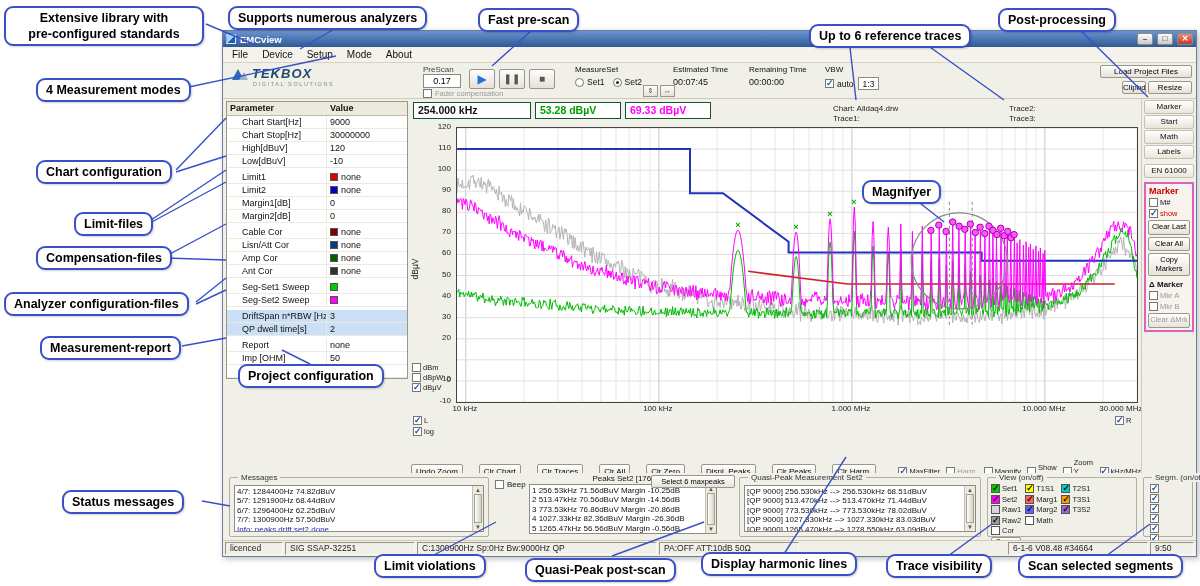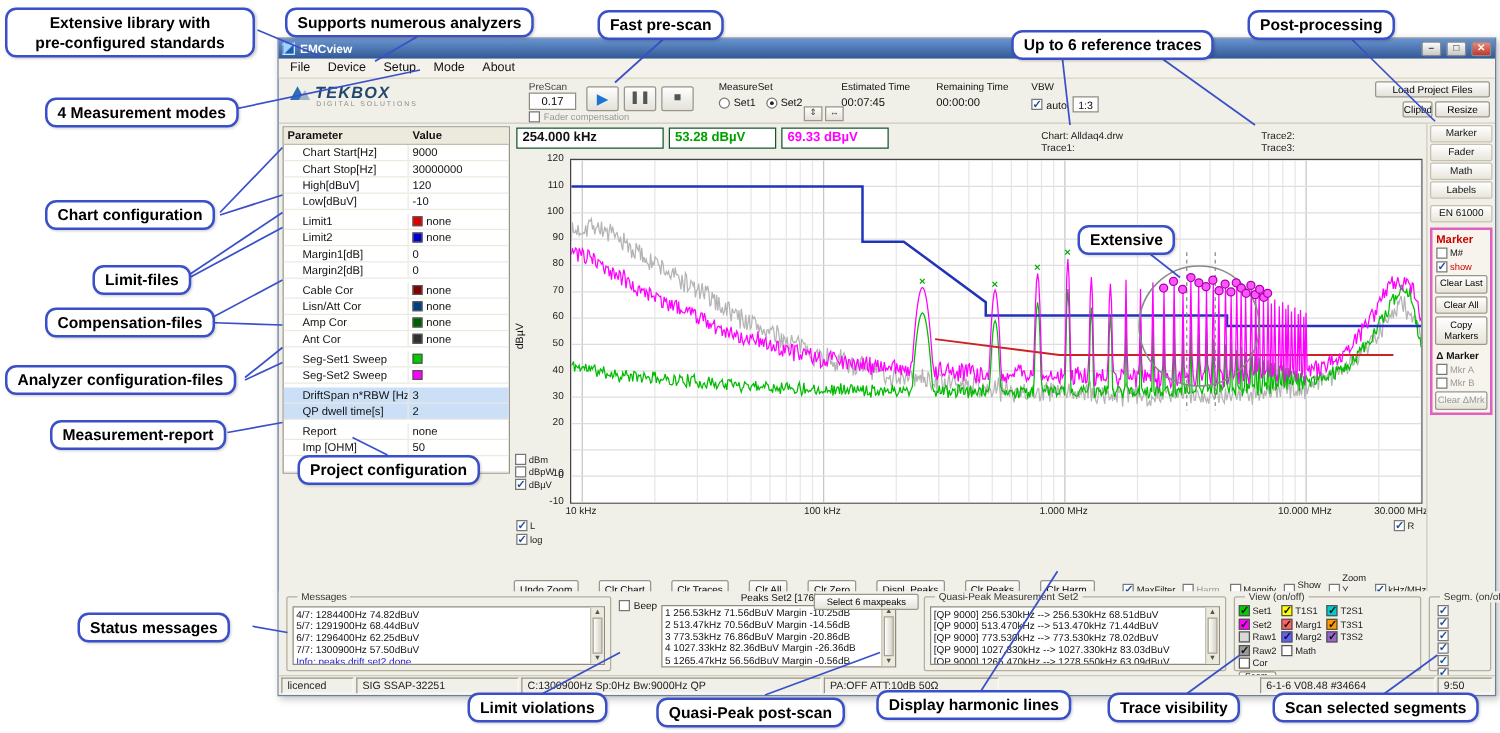--- a/index.html
+++ b/index.html
@@ -165,21 +165,21 @@
     <div class="callout" style="left: 478px; top: 8px;">Fast pre-scan</div>
     <div class="callout" style="left: 786px; top: 24px; margin-left: 23px;">Up to 6 reference traces</div>
     <div class="callout" style="left: 998px; top: 8px;">Post-processing</div>
     <div class="callout" style="left: 36px; top: 78px;">4 Measurement modes</div>
     <div class="callout" style="left: 36px; top: 160px;">Chart configuration</div>
     <div class="callout" style="left: 74px; top: 212px;">Limit-files</div>
     <div class="callout" style="left: 36px; top: 246px;">Compensation-files</div>
     <div class="callout" style="left: 4px; top: 292px;">Analyzer configuration-files</div>
     <div class="callout" style="left: 40px; top: 336px;">Measurement-report</div>
     <div class="callout" style="left: 238px; top: 364px;">Project configuration</div>
-    <div class="callout" style="left: 862px; top: 180px;">Extensive</div>
+    <div class="callout" style="left: 862px; top: 180px;">Magnifyer</div>
     <div class="callout" style="left: 62px; top: 490px;">Status messages</div>
     <div class="callout" style="left: 374px; top: 554px;">Limit violations</div>
     <div class="callout" style="left: 525px; top: 558px;">Quasi-Peak post-scan</div>
     <div class="callout" style="left: 701px; top: 552px;">Display harmonic lines</div>
     <div class="callout" style="left: 886px; top: 554px;">Trace visibility</div>
     <div class="callout" style="left: 1018px; top: 554px;">Scan selected segments</div>
   </div>
 
 <div id="app">
 
@@ -566,21 +566,21 @@
         <div class="ytick" style="top: 297px;">-10</div>
         <div class="xtick" style="left: 55.8323px;">10 kHz</div>
         <div class="xtick" style="left: 248.856px;">100 kHz</div>
         <div class="xtick" style="left: 441.88px;">1.000 MHz</div>
         <div class="xtick" style="left: 634.904px;">10.000 MHz</div>
         <div class="xtick" style="left: 727px; transform: translateX(-85%);">30.000 MHz</div>
       </div>
 
     <div id="sidebar">
       <div class="side-tab">Marker</div>
-      <div class="side-tab">Fader</div>
+      <div class="side-tab">Start</div>
       <div class="side-tab">Math</div>
       <div class="side-tab">Labels</div>
       <div class="side-tab en">EN 61000</div>
 
       <div id="markerpanel">
         <div class="mp-title">Marker</div>
         <label class="mp-check">
             <span class="cb"></span>
             <span>M#</span>
           </label>

